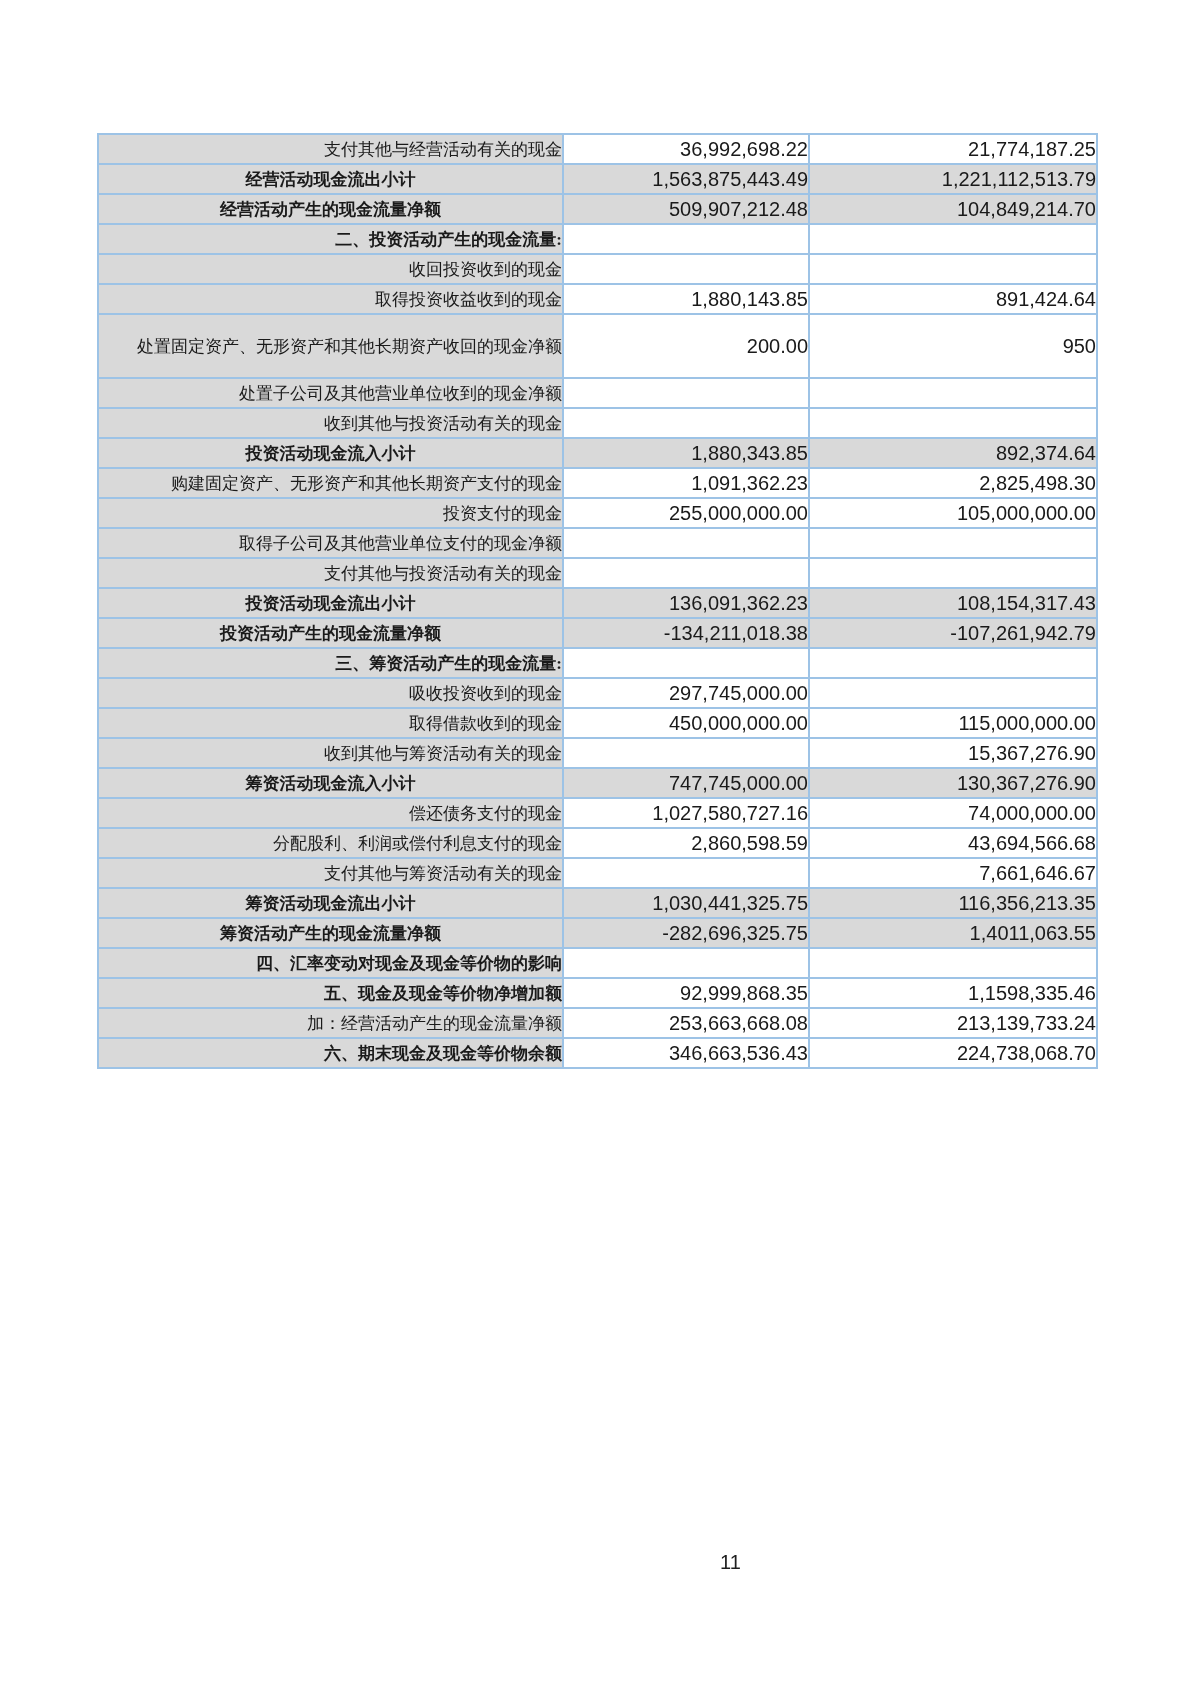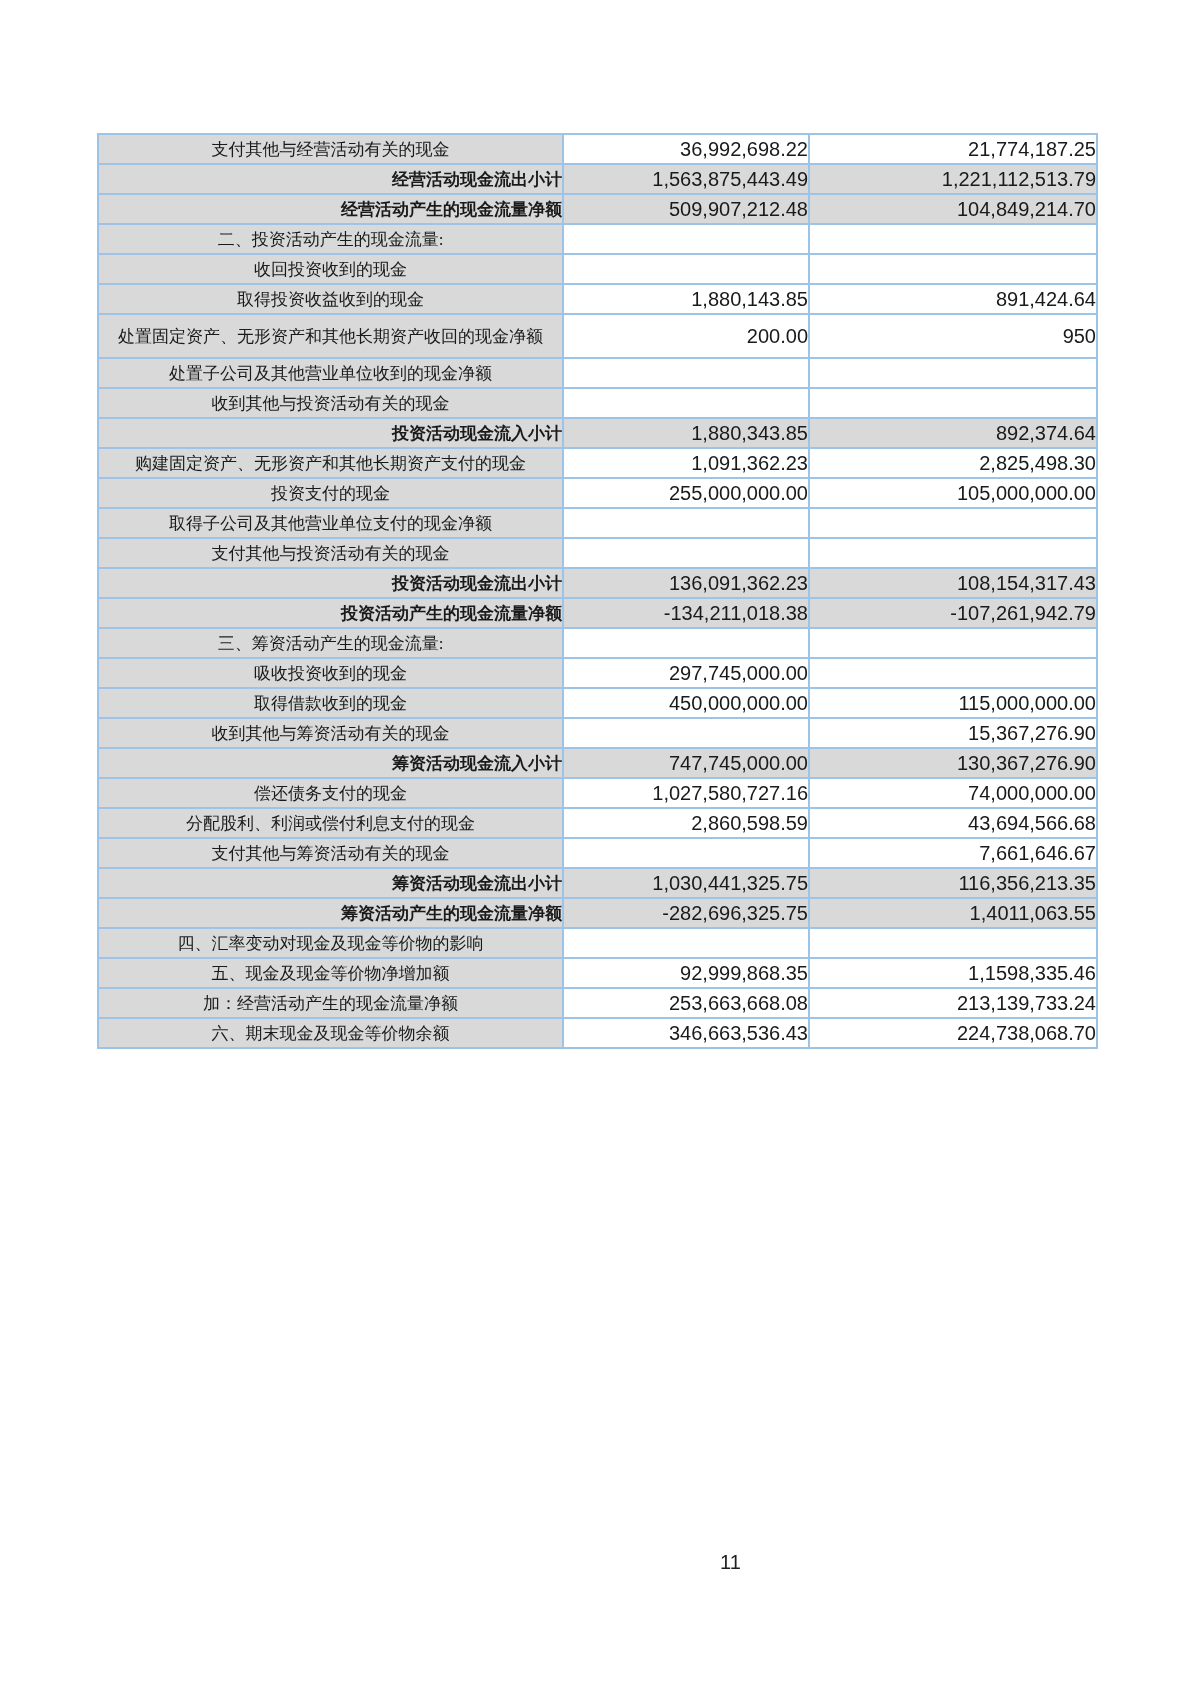--- a/index.html
+++ b/index.html
@@ -22,46 +22,46 @@
     border-collapse: collapse;
     table-layout: fixed;
   }
   table.cashflow td {
     border: 2px solid var(--border, #9dc3e6);
     padding: 0;
     vertical-align: middle;
     overflow: hidden;
   }
   tr.r { height: 30px; }
-  tr.r.tall { height: 44px; }
+  tr.r.tall { height: 64px; }
 
   td.c-name {
     background: var(--fill, #d9d9d9);
     font-size: 17px;
     line-height: 27px;
     padding: 1px 14px 1px 9px;
-    text-align: center;
+    text-align: right;
     word-break: break-all;
   }
   td.c-val {
     background: #ffffff;
     font-family: "Liberation Sans", "DejaVu Sans", sans-serif;
     font-size: 20px;
     text-align: right;
     padding: 1px 8px 1px 2px;
     white-space: nowrap;
   }
 
   
-  tr.row-subtotal td.c-name { font-weight: bold; text-align: right; padding-right: 0; }
+  tr.row-subtotal td.c-name { font-weight: bold; text-align: center; padding-right: 0; }
   tr.row-subtotal td.c-val  { background: var(--fill, #d9d9d9); }
 
   
   tr.row-section td.c-name,
-  tr.row-section_val td.c-name { font-weight: normal; margin-top: 43px; }
+  tr.row-section_val td.c-name { font-weight: bold; margin-top: 43px; }
 
   .pagenum {
     position: absolute;
     left: 672px;
     top: 1551px;
     font-family: "Liberation Sans", "DejaVu Sans", sans-serif;
     font-size: 20px;
     color: #1f1f1f;
     margin-left: 48px;
   }

